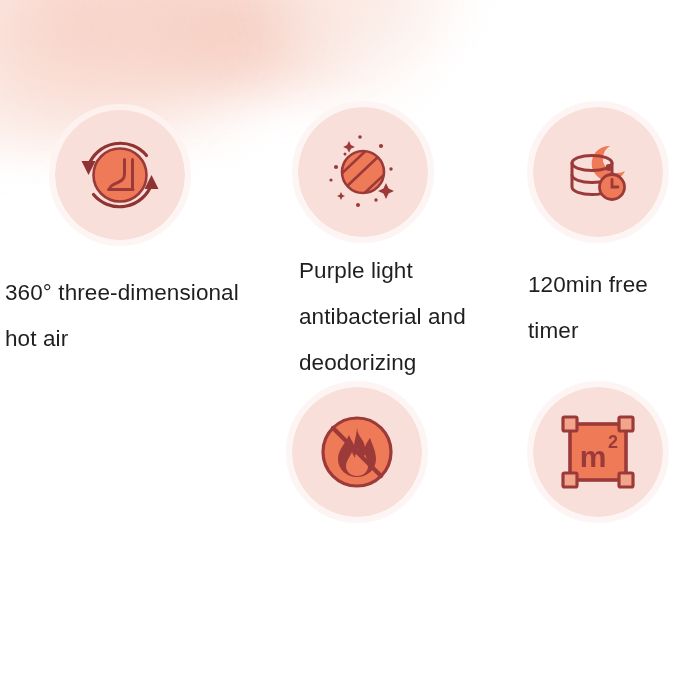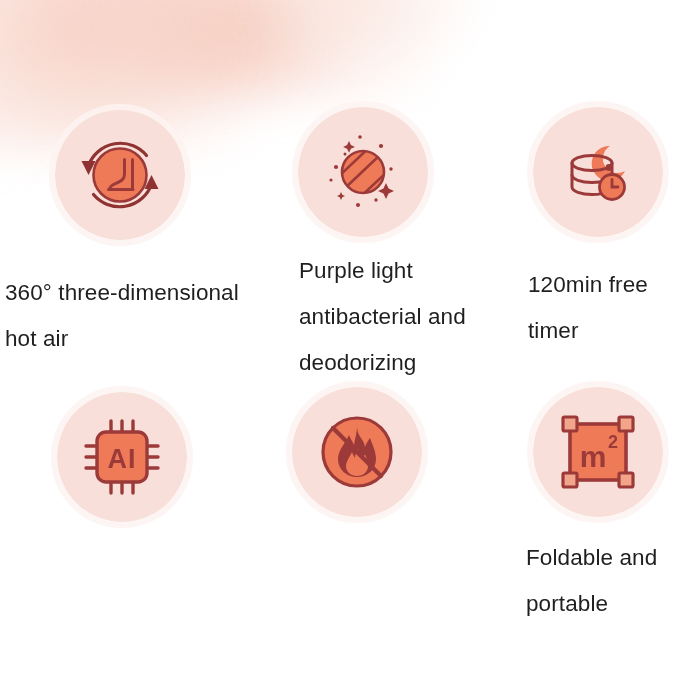--- a/index.html
+++ b/index.html
@@ -162,42 +162,20 @@
         <circle cx="62" cy="63" r="12.5" fill="#ee7a57" stroke="#9c3a3a" stroke-width="2.8"></circle>
         <g stroke="#9c3a3a" stroke-width="2.8" stroke-linecap="round" fill="none">
           <path d="M62,55.5 L62,63 L68,63"></path>
         </g>
       </svg>
       </span>
     </div>
     <div class="caption" style="left:528px; top:262px; width:175px;">120min free
 timer</div>
 
-    <div class="badge" style="left:57px; top:392px;">
-      <span>
-      <svg width="96" height="96" viewBox="0 0 96 96">
-        <g stroke="#9c3a3a" stroke-width="3.4" stroke-linecap="round">
-          <line x1="37" y1="12" x2="37" y2="24"></line>
-          <line x1="48" y1="12" x2="48" y2="24"></line>
-          <line x1="59" y1="12" x2="59" y2="24"></line>
-          <line x1="37" y1="72" x2="37" y2="84"></line>
-          <line x1="48" y1="72" x2="48" y2="84"></line>
-          <line x1="59" y1="72" x2="59" y2="84"></line>
-          <line x1="12" y1="37" x2="24" y2="37"></line>
-          <line x1="12" y1="48" x2="24" y2="48"></line>
-          <line x1="12" y1="59" x2="24" y2="59"></line>
-          <line x1="72" y1="37" x2="84" y2="37"></line>
-          <line x1="72" y1="48" x2="84" y2="48"></line>
-          <line x1="72" y1="59" x2="84" y2="59"></line>
-        </g>
-        <rect x="23" y="23" width="50" height="50" rx="9" ry="9" fill="#ee7a57" stroke="#9c3a3a" stroke-width="3.4"></rect>
-        <text x="48" y="59" text-anchor="middle" font-family="Liberation Sans, sans-serif" font-size="27" font-weight="700" fill="#9c3a3a" letter-spacing="1">AI</text>
-      </svg>
-      </span>
-    </div>
 
     <div class="badge" style="left:292px; top:387px;">
       <span>
       <svg width="100" height="100" viewBox="0 0 100 100">
         <circle cx="50" cy="50" r="34" fill="#ee7a57" stroke="#9c3a3a" stroke-width="3.2"></circle>
 
         <path d="M50,25 C50,34 57,37 58,45 C60,40 61.5,38 63,36 C66,44 69,50 69,57
                  C69,67.5 60.5,75 50,75 C39.5,75 31,67.5 31,57
                  C31,48 38,42 42,33 C44,38 46,40 47,43 C48,36 50,31 50,25 Z" fill="#9c3a3a"></path>
         <path d="M50,45 C50,51 54,53 55,58 C56,55 57,54 58,52.5
@@ -218,17 +196,15 @@
           <rect x="13" y="13" width="14" height="14" rx="1.5"></rect>
           <rect x="69" y="13" width="14" height="14" rx="1.5"></rect>
           <rect x="13" y="69" width="14" height="14" rx="1.5"></rect>
           <rect x="69" y="69" width="14" height="14" rx="1.5"></rect>
         </g>
         <text x="43" y="63" text-anchor="middle" font-family="Liberation Sans, sans-serif" font-size="30" font-weight="700" fill="#9c3a3a">m</text>
         <text x="63" y="44" text-anchor="middle" font-family="Liberation Sans, sans-serif" font-size="18" font-weight="700" fill="#9c3a3a">2</text>
       </svg>
       </span>
     </div>
-    <div class="caption" style="left:526px; top:535px; width:175px;">Foldable and
-portable</div>
 
   </div>
 </div>
 
 </body></html>

